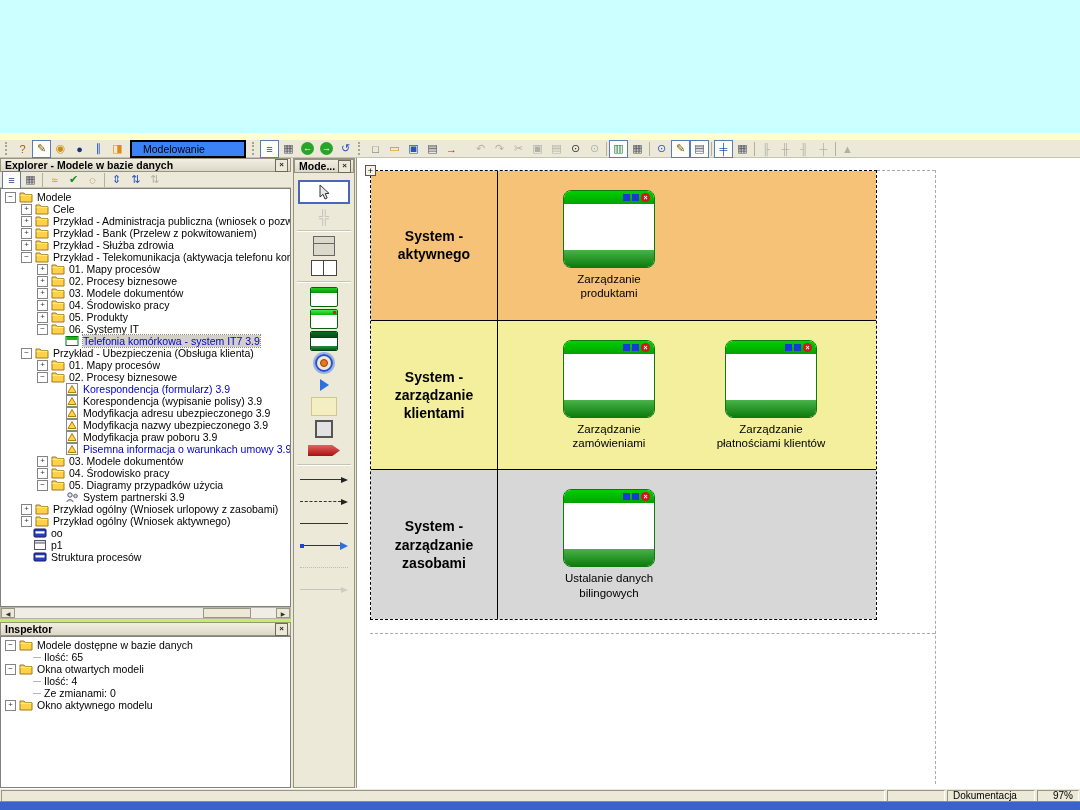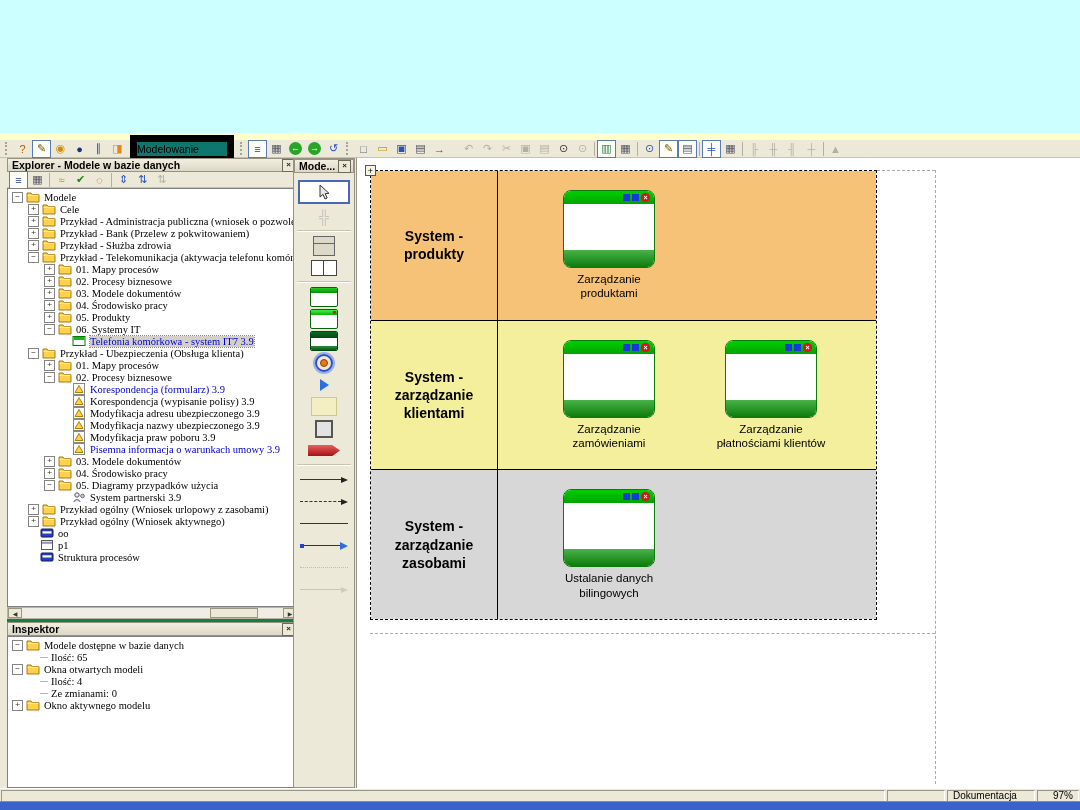--- a/index.html
+++ b/index.html
@@ -10,36 +10,36 @@
   #main-toolbar{left:0;top:140px;width:1080px;height:18px;background:#ece9d8;border-bottom:1px solid #c6c2b0;display:flex;align-items:center;padding-left:2px;box-sizing:border-box;}
   #workspace{left:0;top:158px;width:1080px;height:630px;background:#ece9d8;}
   
   .tbi{width:17px;height:16px;display:flex;align-items:center;justify-content:center;font-size:11px;border:1px solid transparent;flex:none;}
   .tbi.box{border:1px solid #5a7ab8;background:#fdfdf8;}
   .tbi.dis{opacity:.38;filter:grayscale(1);}
   .tbi .rnd{width:13px;height:13px;border-radius:50%;color:#fff;font-size:9px;line-height:13px;text-align:center;font-weight:bold;}
   .tbsep{width:1px;height:14px;background:#b4b09c;margin:0 2px;flex:none;}
   .tbh{width:3px;height:13px;border-left:2px dotted #a8a491;margin:0 3px;flex:none;}
   .tbgap{width:10px;flex:none;}
-  .dd{width:90px;height:14px;border:7px solid #000000;background:#0f766e;font-size:10.5px;padding:0 0;display:flex;align-items:center;margin:0 3px;flex:none;}
+  .dd{width:90px;height:14px;border:2px solid #000000;background:#3b82f6;font-size:10.5px;padding:0 11px;display:flex;align-items:center;margin:0 3px;flex:none;}
   
-  #explorer-panel{left:7px;top:0;width:291px;height:630px;background:#15803d;}
+  #explorer-panel{left:0;top:0;width:291px;height:630px;background:#bef264;}
   .phead{height:14px;background:linear-gradient(#f2efe2,#dcd8c8);border:1px solid #979383;display:flex;align-items:center;justify-content:space-between;padding:0 2px 0 4px;box-sizing:border-box;font-size:10.5px;font-weight:bold;}
   .pclose{width:11px;height:11px;border:1px solid #6d6a5c;background:#ece9d8;font-size:8px;line-height:9px;text-align:center;font-weight:bold;color:#222;}
   #explorer-header{position:absolute;left:0;top:0;width:291px;}
   #explorer-toolbar{position:absolute;left:0;top:14px;width:291px;height:16px;background:#ece9d8;border-bottom:1px solid #c6c2b0;display:flex;align-items:center;padding-left:2px;box-sizing:border-box;}
   #explorer-tree{position:absolute;left:0;top:30px;width:291px;height:419px;}
   .tree{background:#fff;border:1px solid #808080;box-sizing:border-box;overflow:hidden;padding-top:2px;}
   .trow{height:12px;display:flex;align-items:center;white-space:nowrap;font-size:10.5px;}
   .tind{flex:none;}
   .texp{flex:none;width:9px;height:9px;border:1px solid #848484;background:#fff;font-size:8px;line-height:7px;text-align:center;margin-right:3px;color:#333;}
   .tspc{flex:none;width:12px;}
   .elbow{flex:none;width:8px;height:1px;background:#b4b4b4;margin-right:3px;}
   .ticon{flex:none;width:15px;height:12px;margin-right:3px;display:flex;align-items:center;}
-  .tlabel{color:#000;font-family:Liberation Serif, serif;}
+  .tlabel{color:#000;}
   .tlabel.blue{color:#0000cc;}
   .tlabel.selected{background:#d4d0c8;outline:1px dotted #888;}
   #explorer-hscroll{position:absolute;left:0;top:449px;width:291px;height:12px;background:#f0eee4;border:1px solid #b8b4a4;box-sizing:border-box;display:flex;align-items:stretch;}
   .sarr{width:12px;background:#ece9d8;border:1px solid #9a9684;font-size:6px;display:flex;align-items:center;justify-content:center;color:#333;flex:none;}
   .strack{flex:1;position:relative;}
   .sthumb{position:absolute;left:72%;top:0;width:48px;height:100%;background:#ece9d8;border:1px solid #9a9684;box-sizing:border-box;}
   #inspector-header{position:absolute;left:0;top:464px;width:291px;}
   #inspector-tree{position:absolute;left:0;top:478px;width:291px;height:152px;}
   
   #palette-panel{left:293px;top:0;width:62px;height:630px;background:#ece9d8;border:1px solid #979383;box-sizing:border-box;}
@@ -760,21 +760,21 @@
   </div>
 
   <div id="canvas" class="abs">
     <div id="pb-h1"></div>
     <div id="pb-h2"></div>
     <div id="pb-v"></div>
     <div id="diagram">
         <div class="drow" style="background: rgb(246, 194, 119);">
           <div class="dhead">
             <div>System -</div>
-            <div>produkty</div>
+            <div>aktywnego</div>
           </div>
           <div class="dcont">
             <div class="dapp">
               <div class="ai">
                 <div class="ai-top">
                   <span class="bq"></span>
                   <span class="bq"></span>
                   <span class="bx">×</span>
                 </div>
                 <div class="ai-bot"></div>

